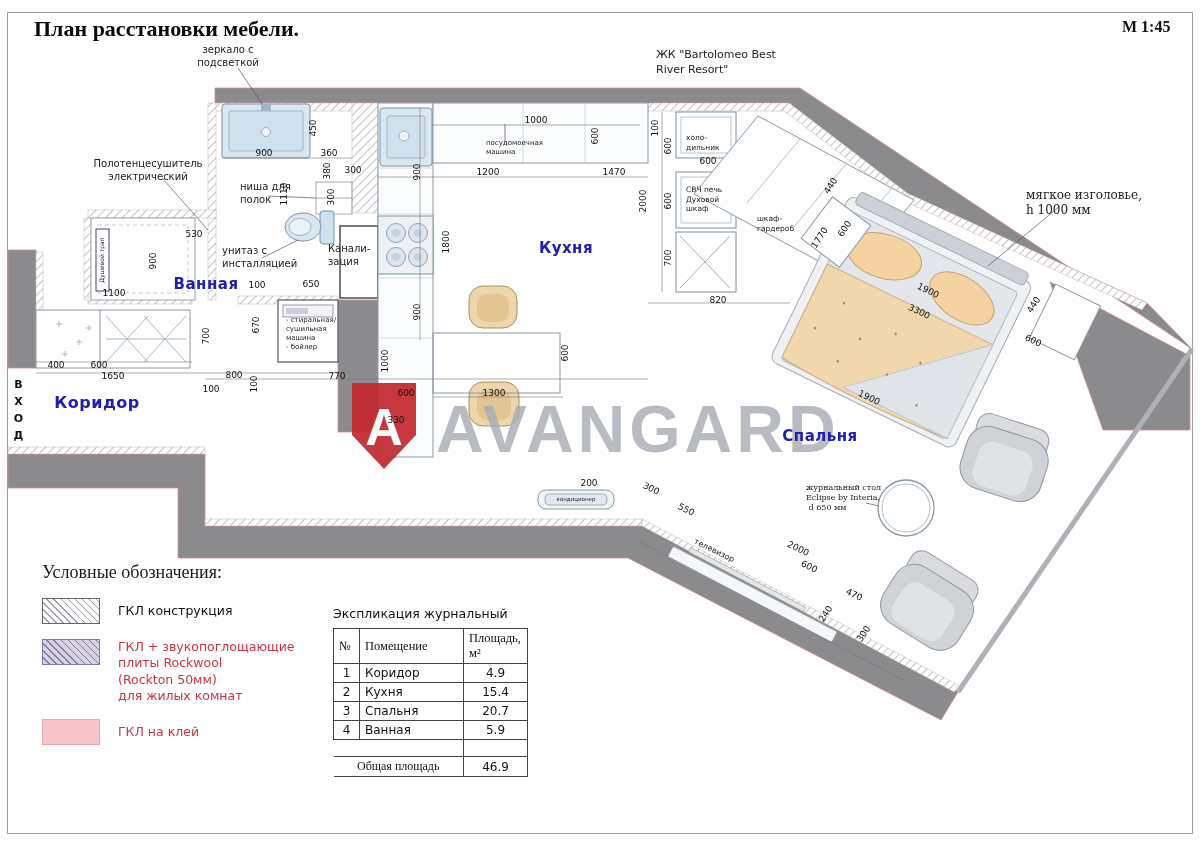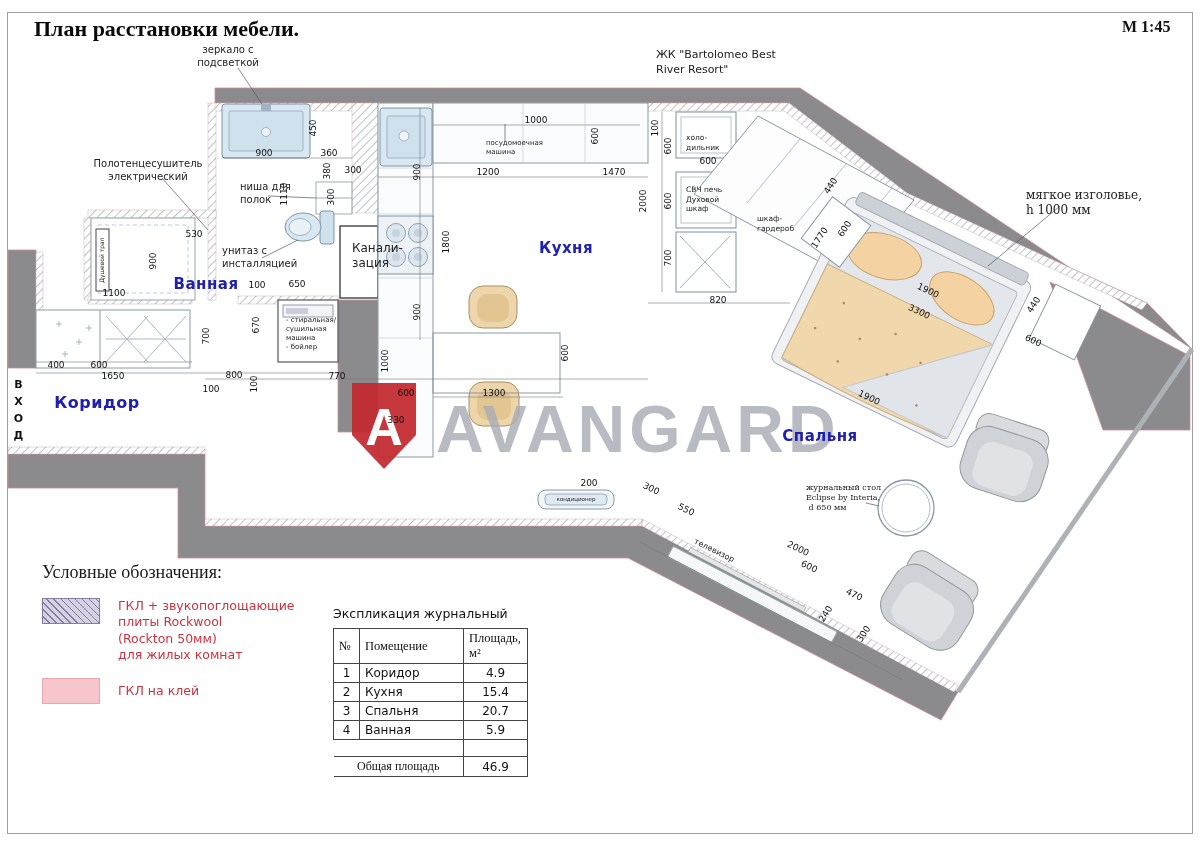--- a/index.html
+++ b/index.html
@@ -292,21 +292,21 @@
       <div class="dim" style="left: 264px; top: 153px;">900</div>
       <div class="dim" style="left: 329px; top: 153px;">360</div>
       <div class="dim" style="left: 327px; top: 171px; transform: translate(-50%, -50%) rotate(-90deg);">380</div>
       <div class="dim" style="left: 353px; top: 170px;">300</div>
       <div class="dim" style="left: 331px; top: 197px; transform: translate(-50%, -50%) rotate(-90deg);">300</div>
       <div class="dim" style="left: 284px; top: 194px; transform: translate(-50%, -50%) rotate(-90deg);">1110</div>
       <div class="dim" style="left: 194px; top: 234px;">530</div>
       <div class="dim" style="left: 153px; top: 261px; transform: translate(-50%, -50%) rotate(-90deg);">900</div>
       <div class="dim" style="left: 114px; top: 293px;">1100</div>
       <div class="dim" style="left: 257px; top: 285px;">100</div>
-      <div class="dim" style="left: 297px; top: 284px;">650</div>
+      <div class="dim" style="left: 311px; top: 284px;">650</div>
       <div class="dim" style="left: 56px; top: 365px;">400</div>
       <div class="dim" style="left: 99px; top: 365px;">600</div>
       <div class="dim" style="left: 113px; top: 376px;">1650</div>
       <div class="dim" style="left: 206px; top: 336px; transform: translate(-50%, -50%) rotate(-90deg);">700</div>
       <div class="dim" style="left: 256px; top: 325px; transform: translate(-50%, -50%) rotate(-90deg);">670</div>
       <div class="dim" style="left: 234px; top: 375px;">800</div>
       <div class="dim" style="left: 211px; top: 389px;">100</div>
       <div class="dim" style="left: 254px; top: 384px; transform: translate(-50%, -50%) rotate(-90deg);">100</div>
       <div class="dim" style="left: 306px; top: 376px; margin-left: 31px;">770</div>
       <div class="dim" style="left: 536px; top: 120px;">1000</div>
@@ -347,21 +347,21 @@
     </div>
   <div class="layer" id="annot-layer">
       <div class="annot" style="left: 228px; top: 57px; transform: translate(-50%, -50%); text-align: center;">зеркало с
 подсветкой</div>
       <div class="annot" style="left: 148px; top: 171px; transform: translate(-50%, -50%); text-align: center;">Полотенцесушитель
 электрический</div>
       <div class="annot" style="left: 240px; top: 194px; transform: translate(0px, -50%);">ниша для
 полок</div>
       <div class="annot" style="left: 222px; top: 258px; transform: translate(0px, -50%);">унитаз с
 инсталляцией</div>
-      <div class="annot" style="left: 352px; top: 256px; font-size: 12px; transform: translate(0px, -50%);">Канали-
+      <div class="annot" style="left: 328px; top: 256px; font-size: 10px; transform: translate(0px, -50%);">Канали-
 зация</div>
       <div class="annot" style="left: 486px; top: 148px; font-size: 7px; transform: translate(0px, -50%);">посудомоечная
 машина</div>
       <div class="annot" style="left: 686px; top: 143px; font-size: 7.5px; transform: translate(0px, -50%);">холо-
 дильник</div>
       <div class="annot" style="left: 686px; top: 199px; font-size: 7.5px; transform: translate(0px, -50%);">СВЧ печь
 Духовой
 шкаф</div>
       <div class="annot" style="left: 746px; top: 224px; font-size: 7.5px; transform: translate(0px, -50%); margin-left: 11px;">шкаф-
 гардероб</div>
@@ -387,20 +387,24 @@
 
   <div class="hdr-title">План расстановки мебели.</div>
   <div class="hdr-scale">М 1:45</div>
   <div class="hdr-project">ЖК "Bartolomeo Best
 River Resort"</div>
   <div class="entrance">ВХОД</div>
 
   <div class="legend">
     <div class="legend-title">Условные обозначения:</div>
     <div id="legend-items">
+        <div class="legend-item">
+          <div class="sw sw-hatch-gray"></div>
+          <div class="legend-label">ГКЛ конструкция</div>
+        </div>
         <div class="legend-item multi">
           <div class="sw sw-hatch-purple"></div>
           <div class="legend-label red">ГКЛ + звукопоглощающие
 плиты Rockwool
 (Rockton 50мм)
 для жилых комнат</div>
         </div>
         <div class="legend-item">
           <div class="sw sw-pink"></div>
           <div class="legend-label red">ГКЛ на клей</div>

